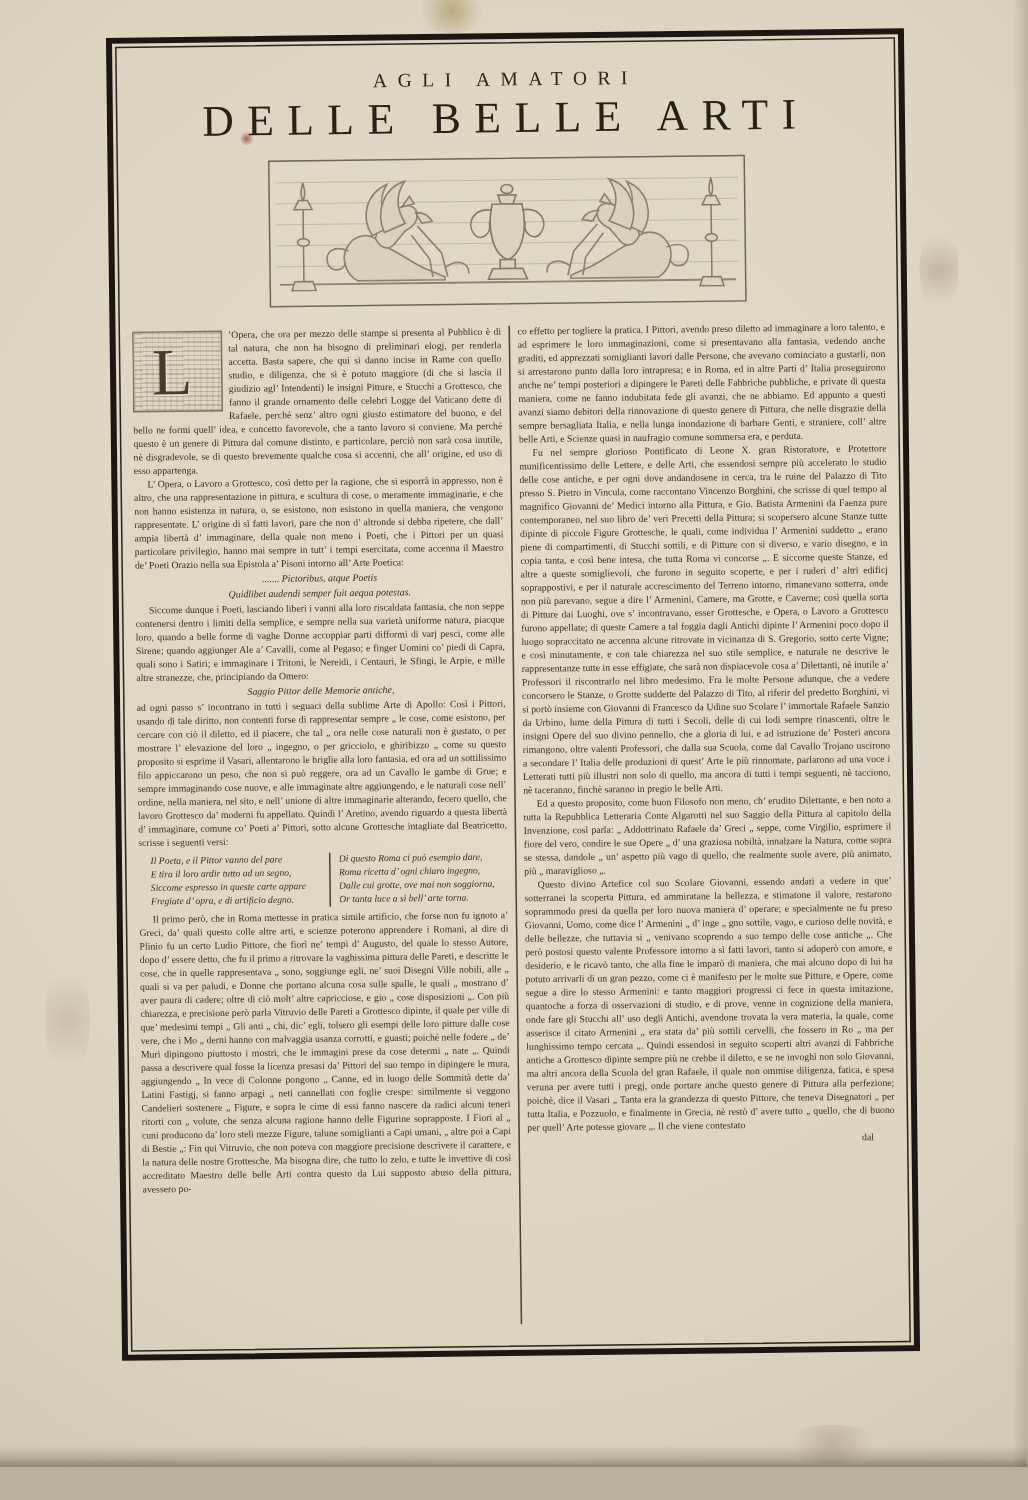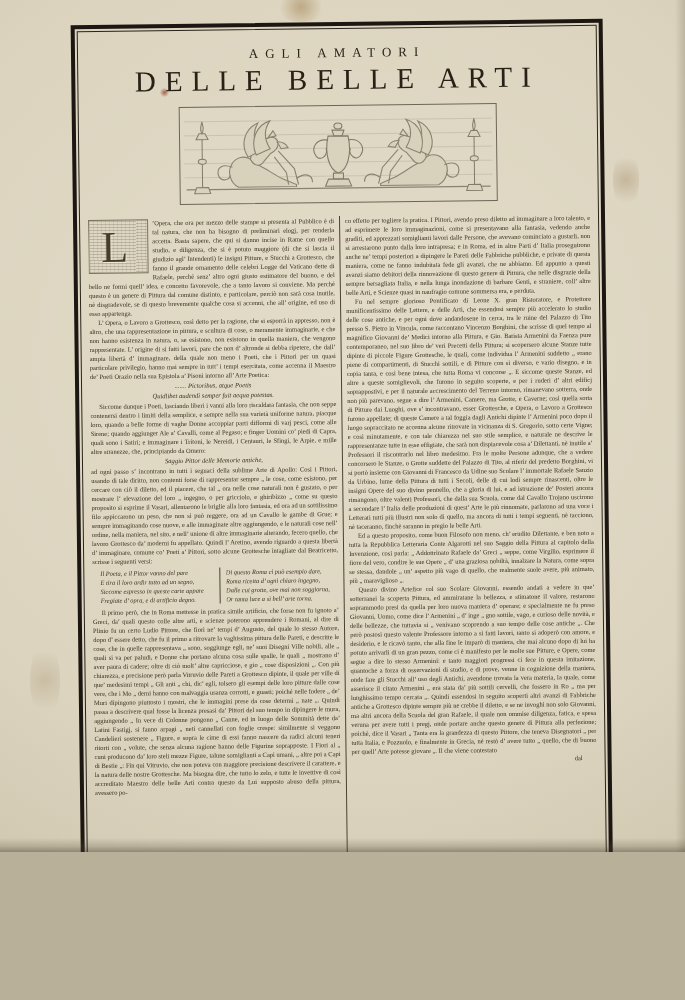--- a/index.html
+++ b/index.html
@@ -2,21 +2,21 @@
 <html><head>
 <meta charset="utf-8">
 <style>
   html,body{margin:0;padding:0;}
   body{
     width:685px;height:1000px;overflow:hidden;
     background:#b9b09a;
     font-family:"Liberation Serif", serif;
   }
   .sheet{
-    position:relative;width:685px;height:852px;
+    position:relative;width:685px;height:978px;
     background:
       radial-gradient(ellipse 120% 90% at 50% 42%, #e3dcc8 0%, #dcd4bf 55%, #cec5ad 85%, #bfb59c 100%);
     overflow:hidden;
   }
   .sheet-edge-bottom{position:absolute;left:0;bottom:0;width:100%;height:14px;
     background:linear-gradient(to bottom, rgba(90,80,60,0) 0%, rgba(90,80,60,.25) 60%, rgba(60,52,38,.45) 100%);}
   .sheet-edge-right{position:absolute;right:0;top:0;width:10px;height:100%;
     background:linear-gradient(to left, rgba(90,80,60,.22), rgba(90,80,60,0));}
   .stain{position:absolute;border-radius:50%;pointer-events:none;}
   .s1{left:275px;top:-8px;width:52px;height:30px;background:radial-gradient(circle,rgba(150,115,60,.45),rgba(150,115,60,0) 70%);}

